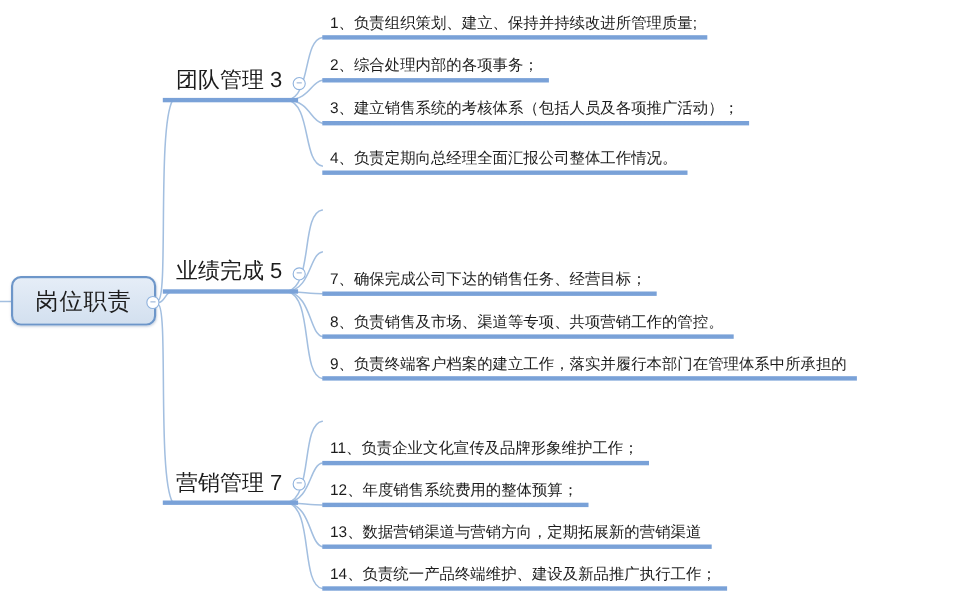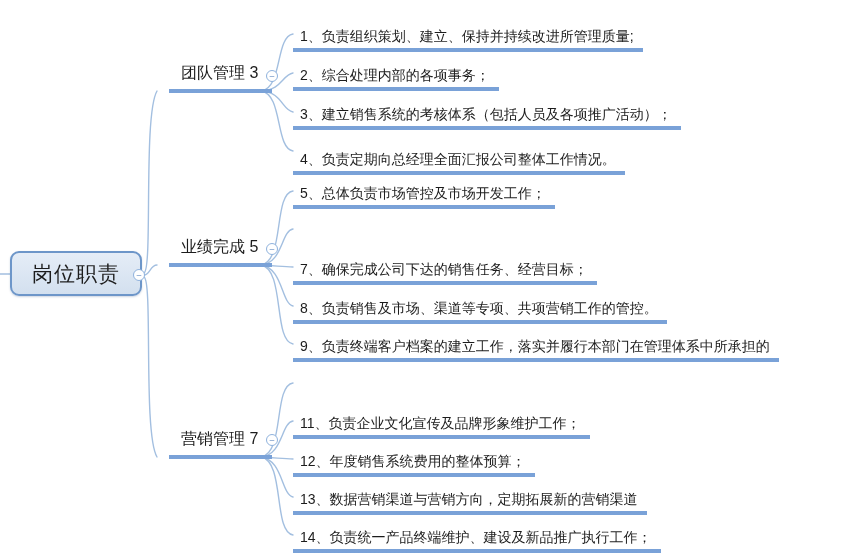--- a/index.html
+++ b/index.html
@@ -21,30 +21,30 @@
 
   .root-node{
     position:absolute;left:10px;top:251px;width:132px;height:45px;
     display:flex;align-items:center;justify-content:center;
     background:linear-gradient(180deg,var(--root-fill-top),var(--root-fill-bot));
     border:2px solid var(--root-border);border-radius:9px;
     font-size:21px;letter-spacing:1px;box-shadow:0 1px 2px rgba(60,90,140,.25);
     white-space:nowrap;cursor:default;
   }
   .branch-node{
-    position:absolute;left:169px;
+    position:absolute;left:148px;
     padding:4px 14px 7px 12px;border-bottom:4px solid var(--bar);
     border-radius:0 0 3px 3px;
-    font-size:16px;line-height:18px;white-space:nowrap;cursor:default;
+    font-size:20px;line-height:18px;white-space:nowrap;cursor:default;
   }
   .leaf-node{
     position:absolute;left:293px;
     padding:2px 9px 3px 7px;border-bottom:4px solid var(--bar);
     border-radius:0 0 3px 3px;
-    font-size:14px;line-height:17px;white-space:nowrap;cursor:default;margin-top:16px;
+    font-size:14px;line-height:17px;white-space:nowrap;cursor:default;
   }
   .branch-node,.leaf-node{border-image:linear-gradient(180deg,var(--bar-dark),var(--bar)) 1;}
   .collapse-btn{
     position:absolute;width:12px;height:12px;border:1.4px solid var(--circle-border);
     border-radius:50%;background:#ffffff;display:flex;align-items:center;justify-content:center;
     font-size:9px;line-height:9px;color:#7e9fcc;cursor:pointer;z-index:3;
     font-family:"DejaVu Sans Mono",monospace;
   }
   .b1{top:60px;}  .b2{top:234px;} .b3{top:426px;}
   .l1{top:10px;}  .l2{top:49px;}  .l3{top:88px;}  .l4{top:133px;}
@@ -107,21 +107,20 @@
   <div class="branch-node b3">营销管理 7</div>
   <div class="collapse-btn c-b3">
     <span>−</span>
   </div>
 
   <div class="leaf-node l1">1、负责组织策划、建立、保持并持续改进所管理质量;</div>
   <div class="leaf-node l2">2、综合处理内部的各项事务；</div>
   <div class="leaf-node l3">3、建立销售系统的考核体系（包括人员及各项推广活动）；</div>
   <div class="leaf-node l4">4、负责定期向总经理全面汇报公司整体工作情况。</div>
 
-  <div class="leaf-node l5">5、总体负责市场管控及市场开发工作；</div>
   <div class="leaf-node l7">7、确保完成公司下达的销售任务、经营目标；</div>
   <div class="leaf-node l8">8、负责销售及市场、渠道等专项、共项营销工作的管控。</div>
   <div class="leaf-node l9">9、负责终端客户档案的建立工作，落实并履行本部门在管理体系中所承担的</div>
 
   <div class="leaf-node l11">11、负责企业文化宣传及品牌形象维护工作；</div>
   <div class="leaf-node l12">12、年度销售系统费用的整体预算；</div>
   <div class="leaf-node l13">13、数据营销渠道与营销方向，定期拓展新的营销渠道</div>
   <div class="leaf-node l14">14、负责统一产品终端维护、建设及新品推广执行工作；</div>
 
 </div>

